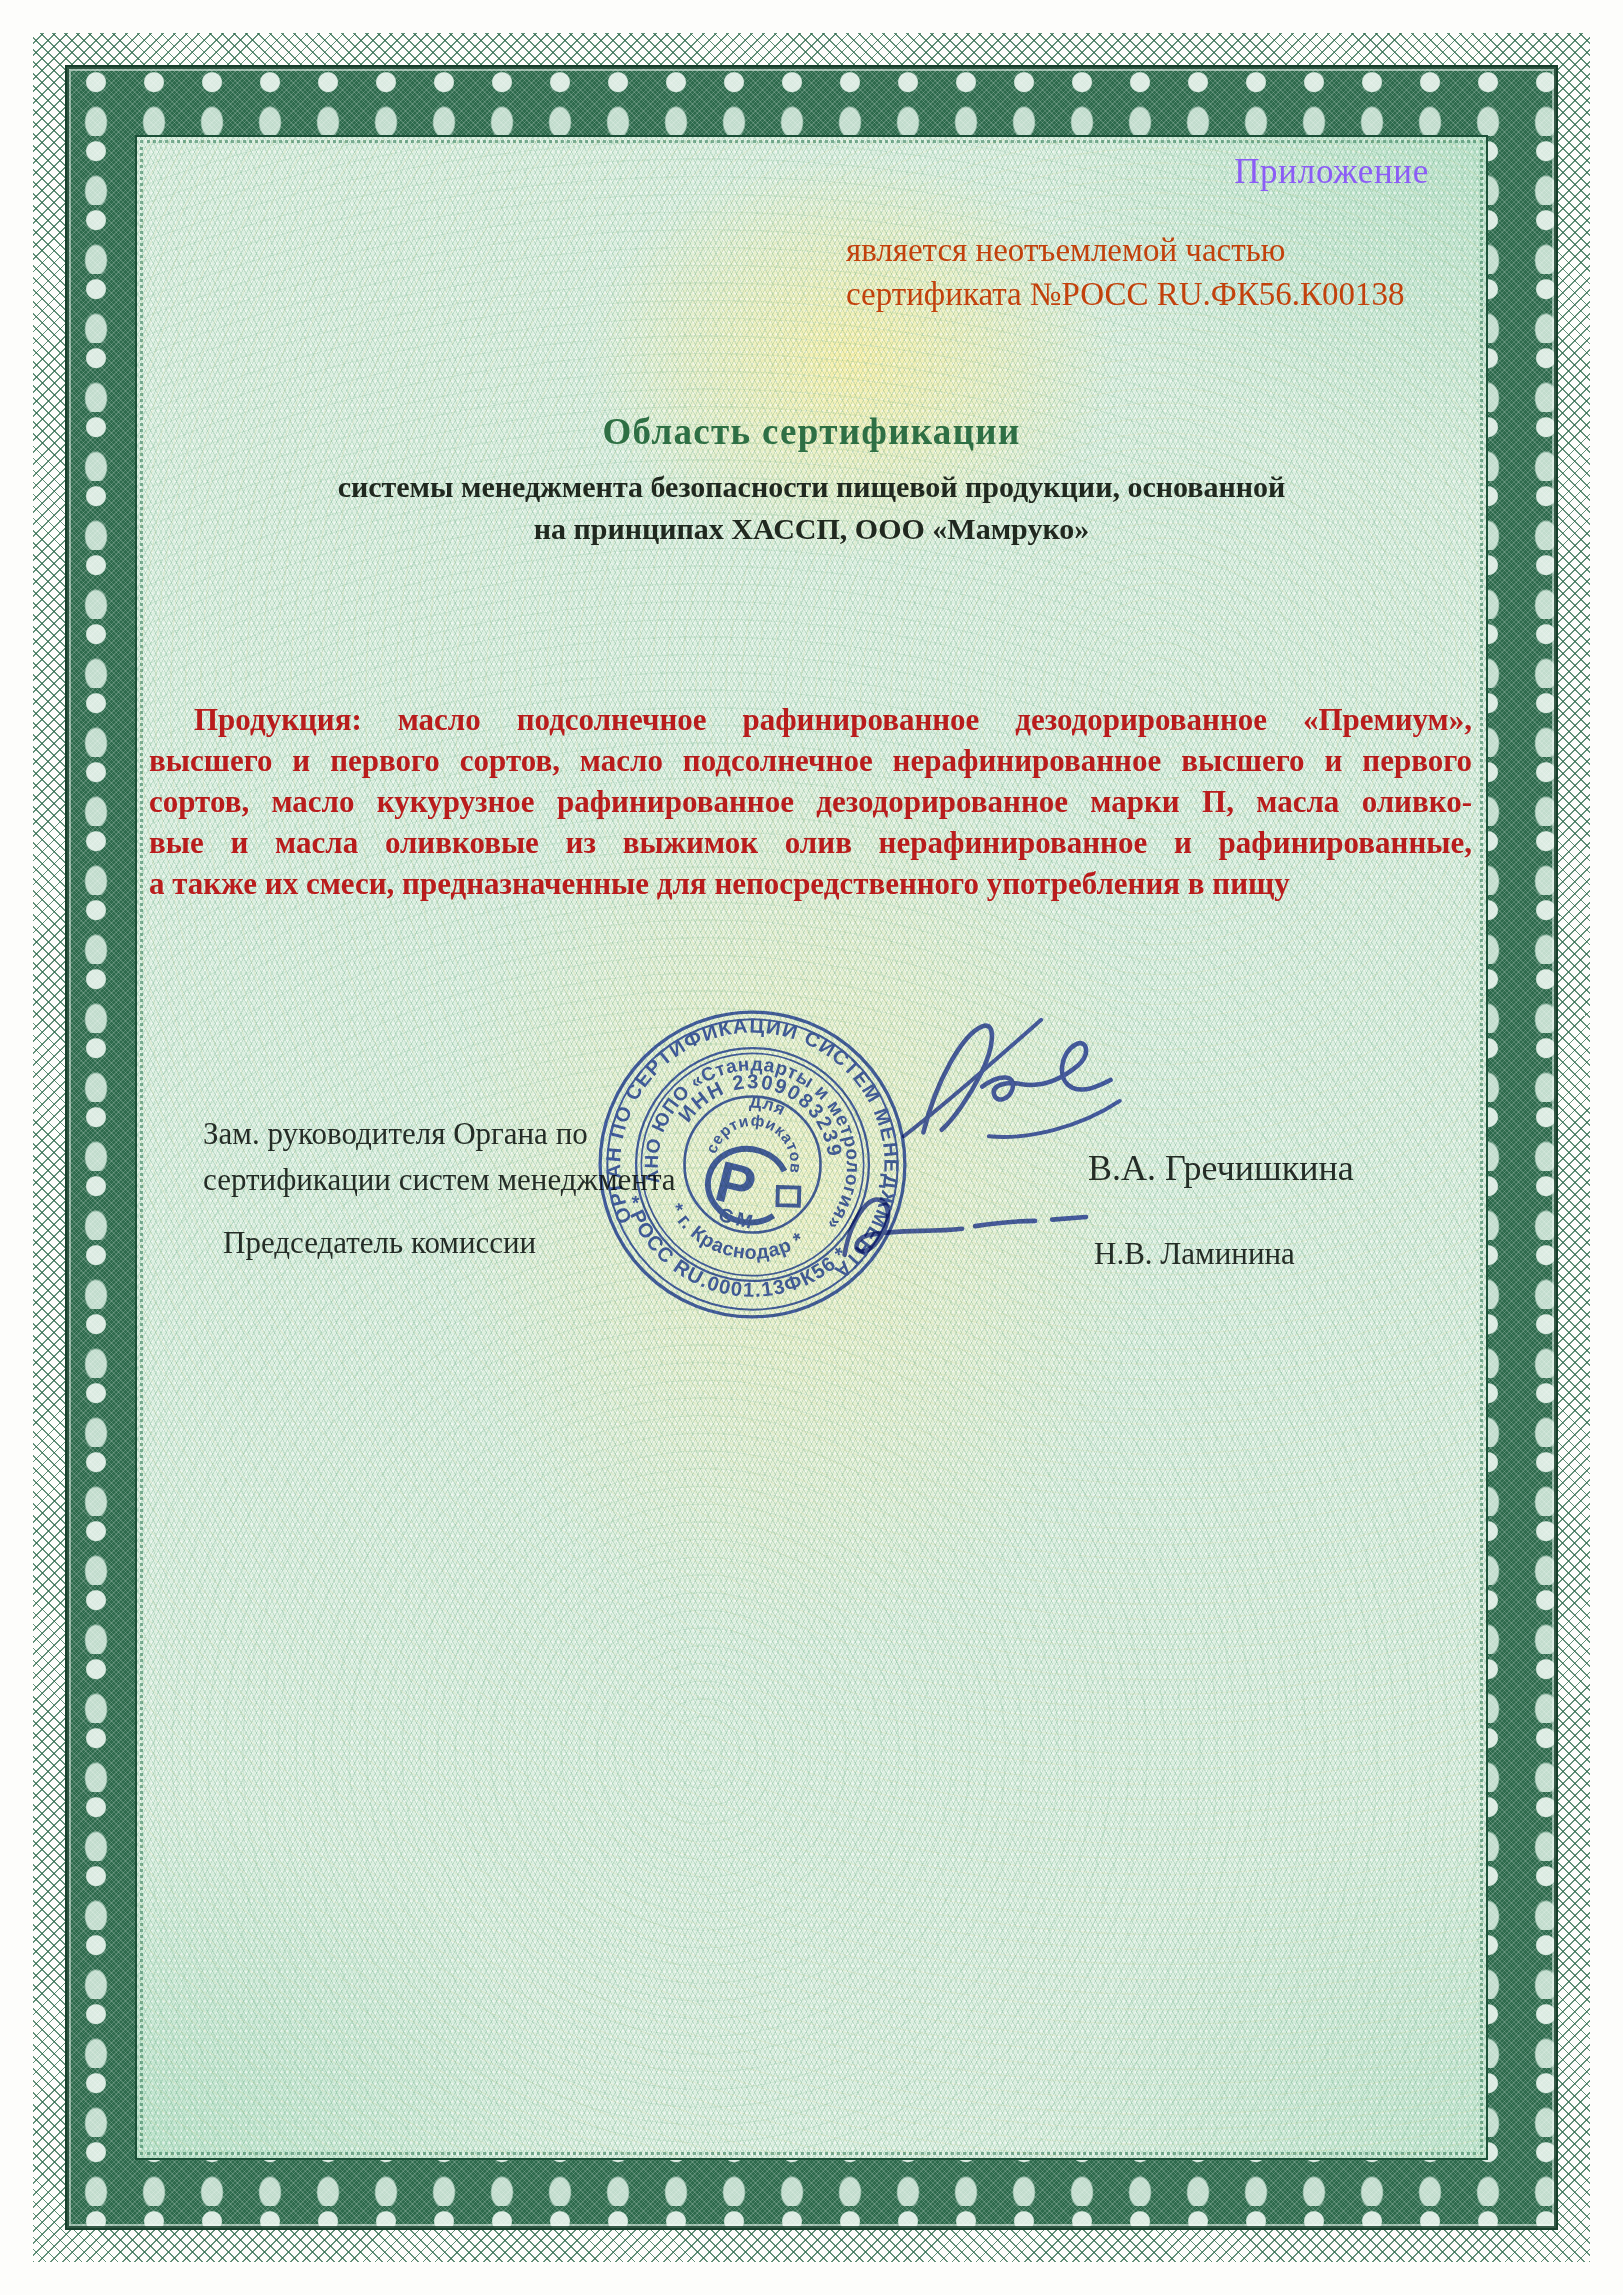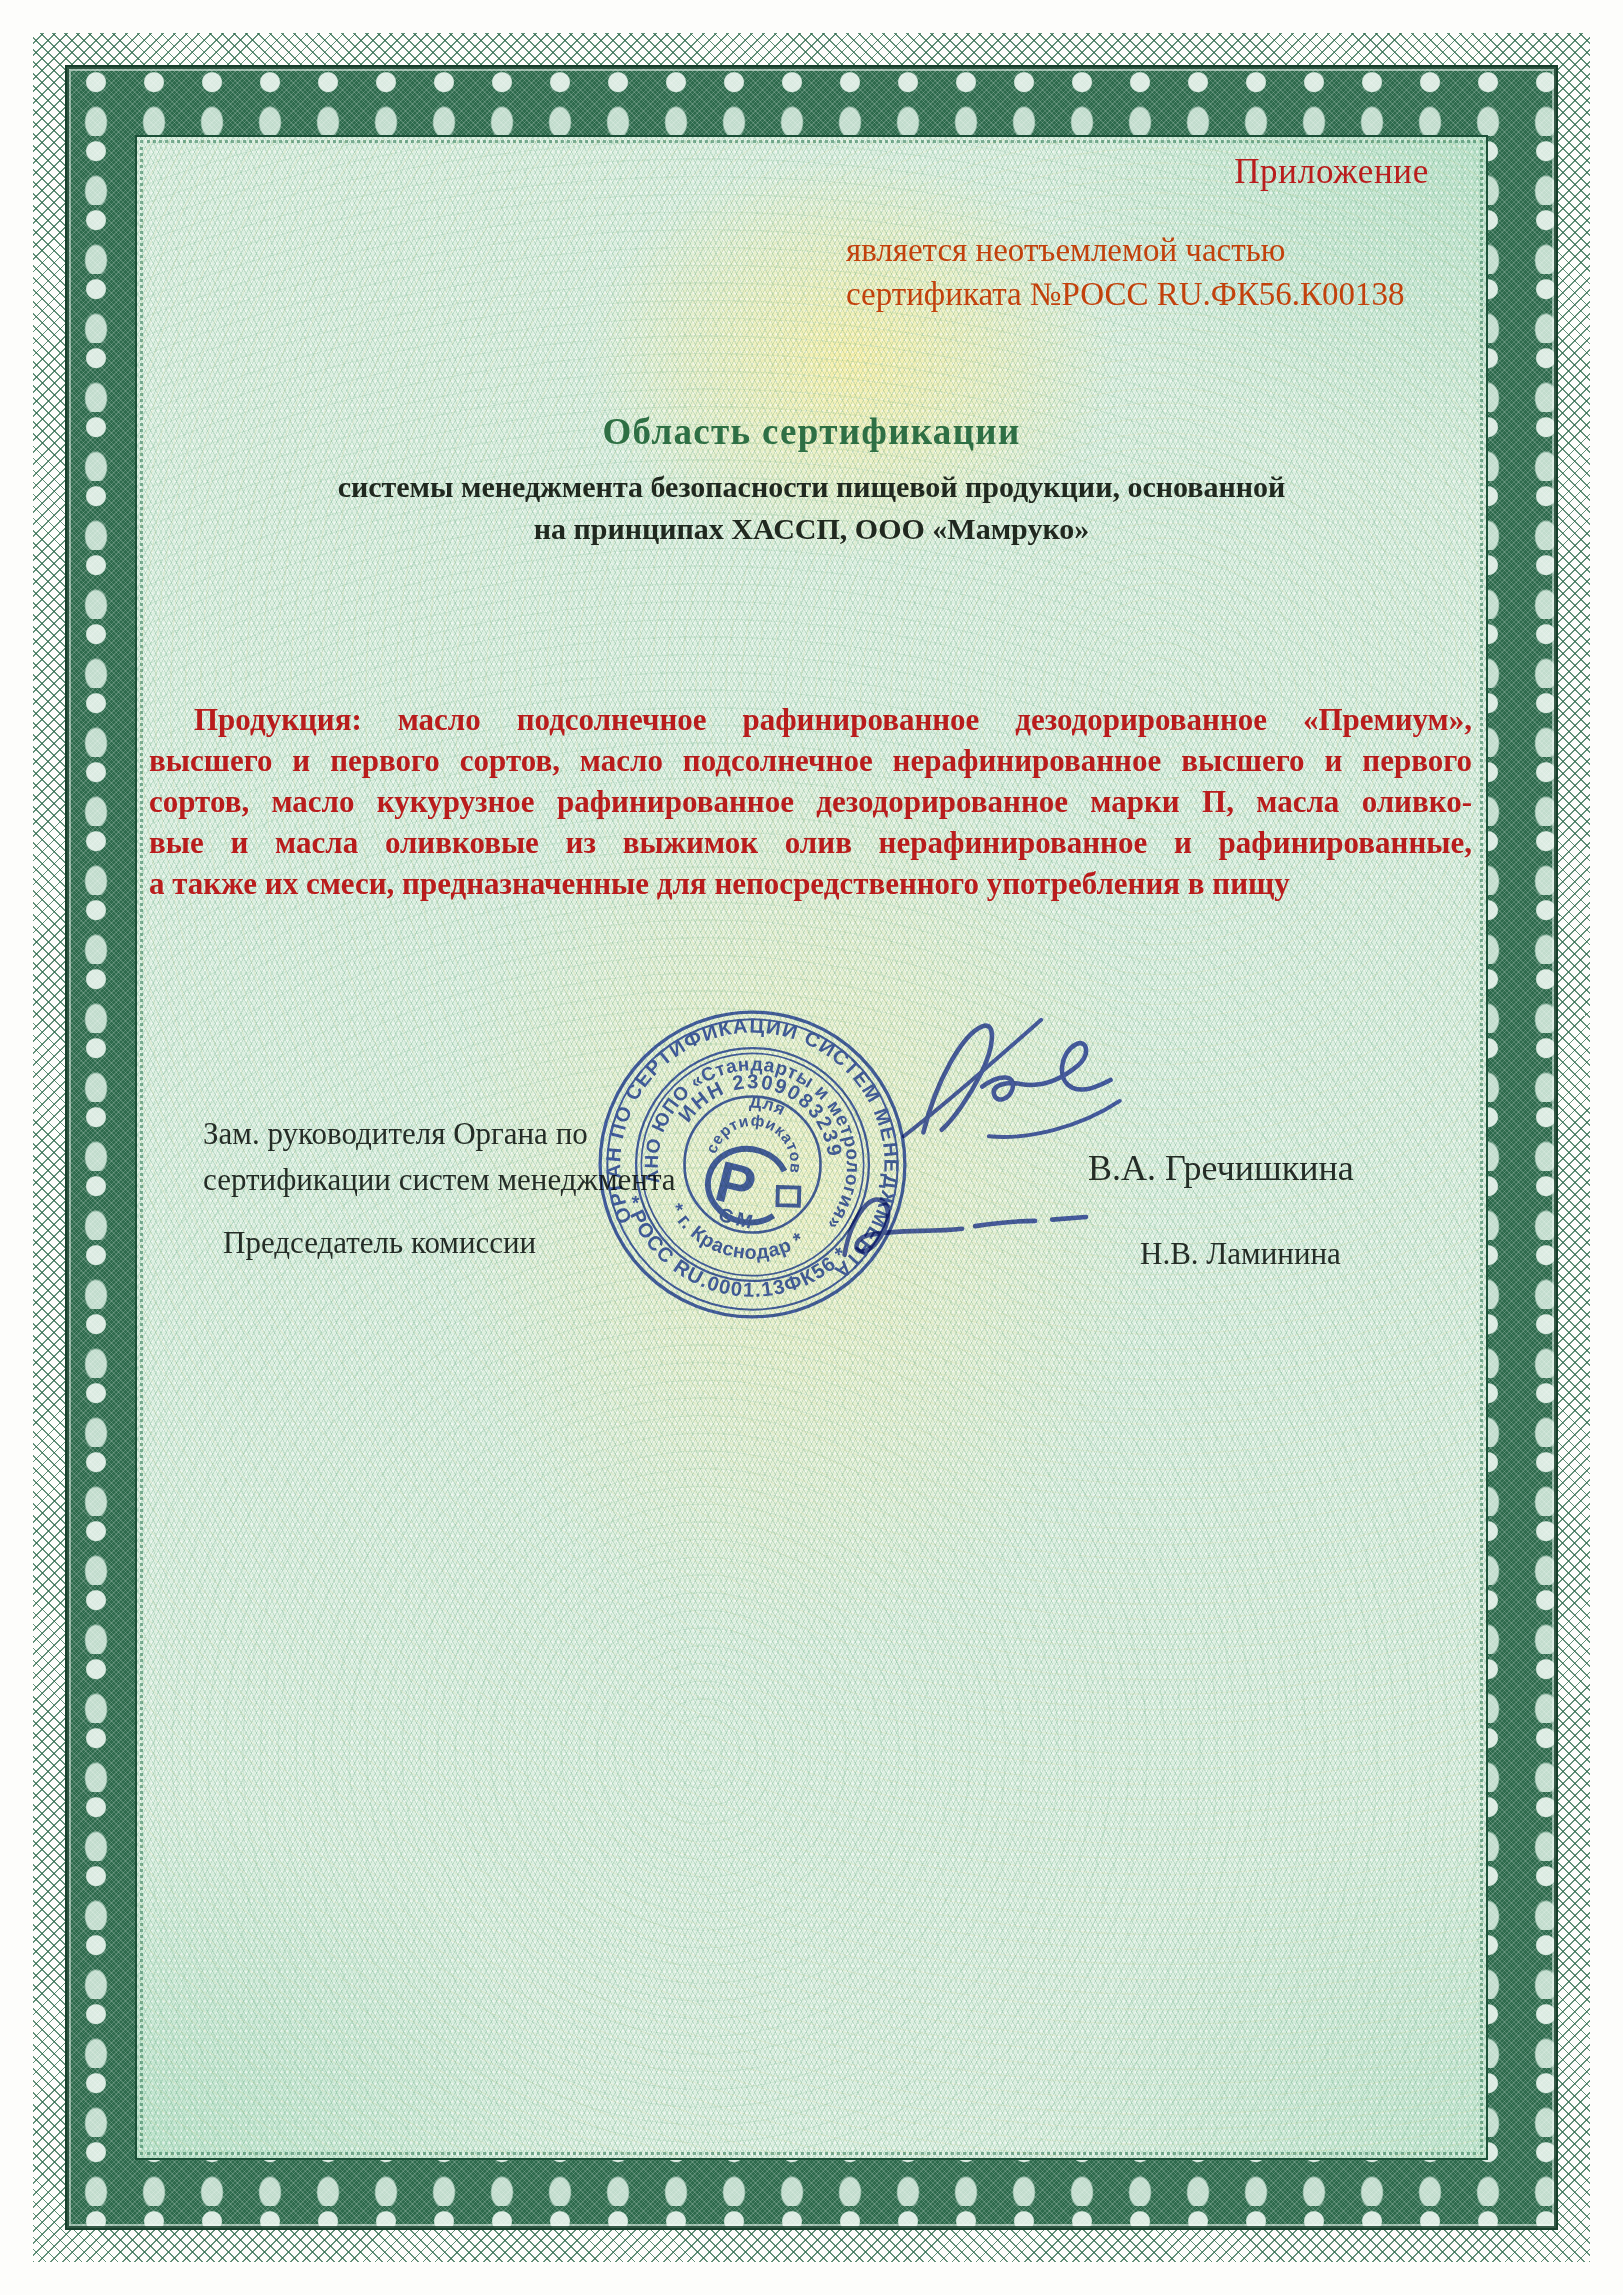--- a/index.html
+++ b/index.html
@@ -38,34 +38,34 @@
   }
   .field::after{content:"";position:absolute;inset:2.6px;border:3.9px dotted rgba(58,128,94,.6);pointer-events:none;}
   .rosette{position:absolute;inset:139px;pointer-events:none;
     background-image:
       repeating-radial-gradient(circle at 42% 80%, rgba(128,188,148,.15) 0 1.3px, transparent 1.3px 17.7px),
       repeating-radial-gradient(circle at 76% 28%, rgba(205,198,120,.12) 0 1.3px, transparent 1.3px 15px);
   }
 
   
   .t{position:absolute;white-space:nowrap;}
-  .hdr-label{right:194px;top:152px;font-size:35px;color:#b91c1c;letter-spacing:0.7px;}
+  .hdr-label{right:194px;top:152px;font-size:35px;color:#8b5cf6;letter-spacing:0.7px;}
   .hdr-block{left:846px;top:228px;font-size:33px;line-height:44px;color:#c2410c;}
   .title-main{left:157px;right:157px;top:410px;text-align:center;font-size:37px;font-weight:bold;
               color:#2e6f44;letter-spacing:1.3px;}
   .title-sub1{left:79px;right:79px;top:470px;text-align:center;font-size:30px;font-weight:bold;color:#20281f;}
   .title-sub2{left:79px;right:79px;top:512px;text-align:center;font-size:30px;font-weight:bold;color:#20281f;}
   .products{left:149px;top:699px;width:1323px;font-size:31px;font-weight:bold;color:#b91c1c;line-height:41px;}
   .products .ln{white-space:normal;text-align:justify;text-align-last:justify;}
   .products .ln.first{text-indent:45px;}
   .products .ln.last{text-align-last:left;}
   .role1{left:203px;top:1111px;font-size:31px;line-height:46px;color:#242c26;}
   .name1{left:1088px;top:1111px;font-size:36px;color:#242c26;margin-top:36px;}
   .role2{left:203px;top:1225px;font-size:31px;color:#242c26;margin-left:20px;}
-  .name2{left:1140px;top:1236px;font-size:31px;color:#242c26;text-align:center;}
+  .name2{left:1094px;top:1236px;font-size:31px;color:#242c26;text-align:center;}
 
   
   .stamp{position:absolute;left:555px;top:967px;width:395px;height:395px;
          mix-blend-mode:multiply;opacity:.92;}
   .stamp .ring{fill:none;stroke:#3a55b6;}
   .stamp text{fill:#3a55b6;font-family:"Liberation Sans",sans-serif;font-weight:bold;}
   .sig{position:absolute;mix-blend-mode:multiply;opacity:.9;}
   .sig path{fill:none;stroke:#3d50b0;stroke-linecap:round;stroke-linejoin:round;}
   .sig1{left:825px;top:1008px;width:308px;height:144px;}
   .sig2{left:805px;top:1170px;width:301px;height:124px;}

